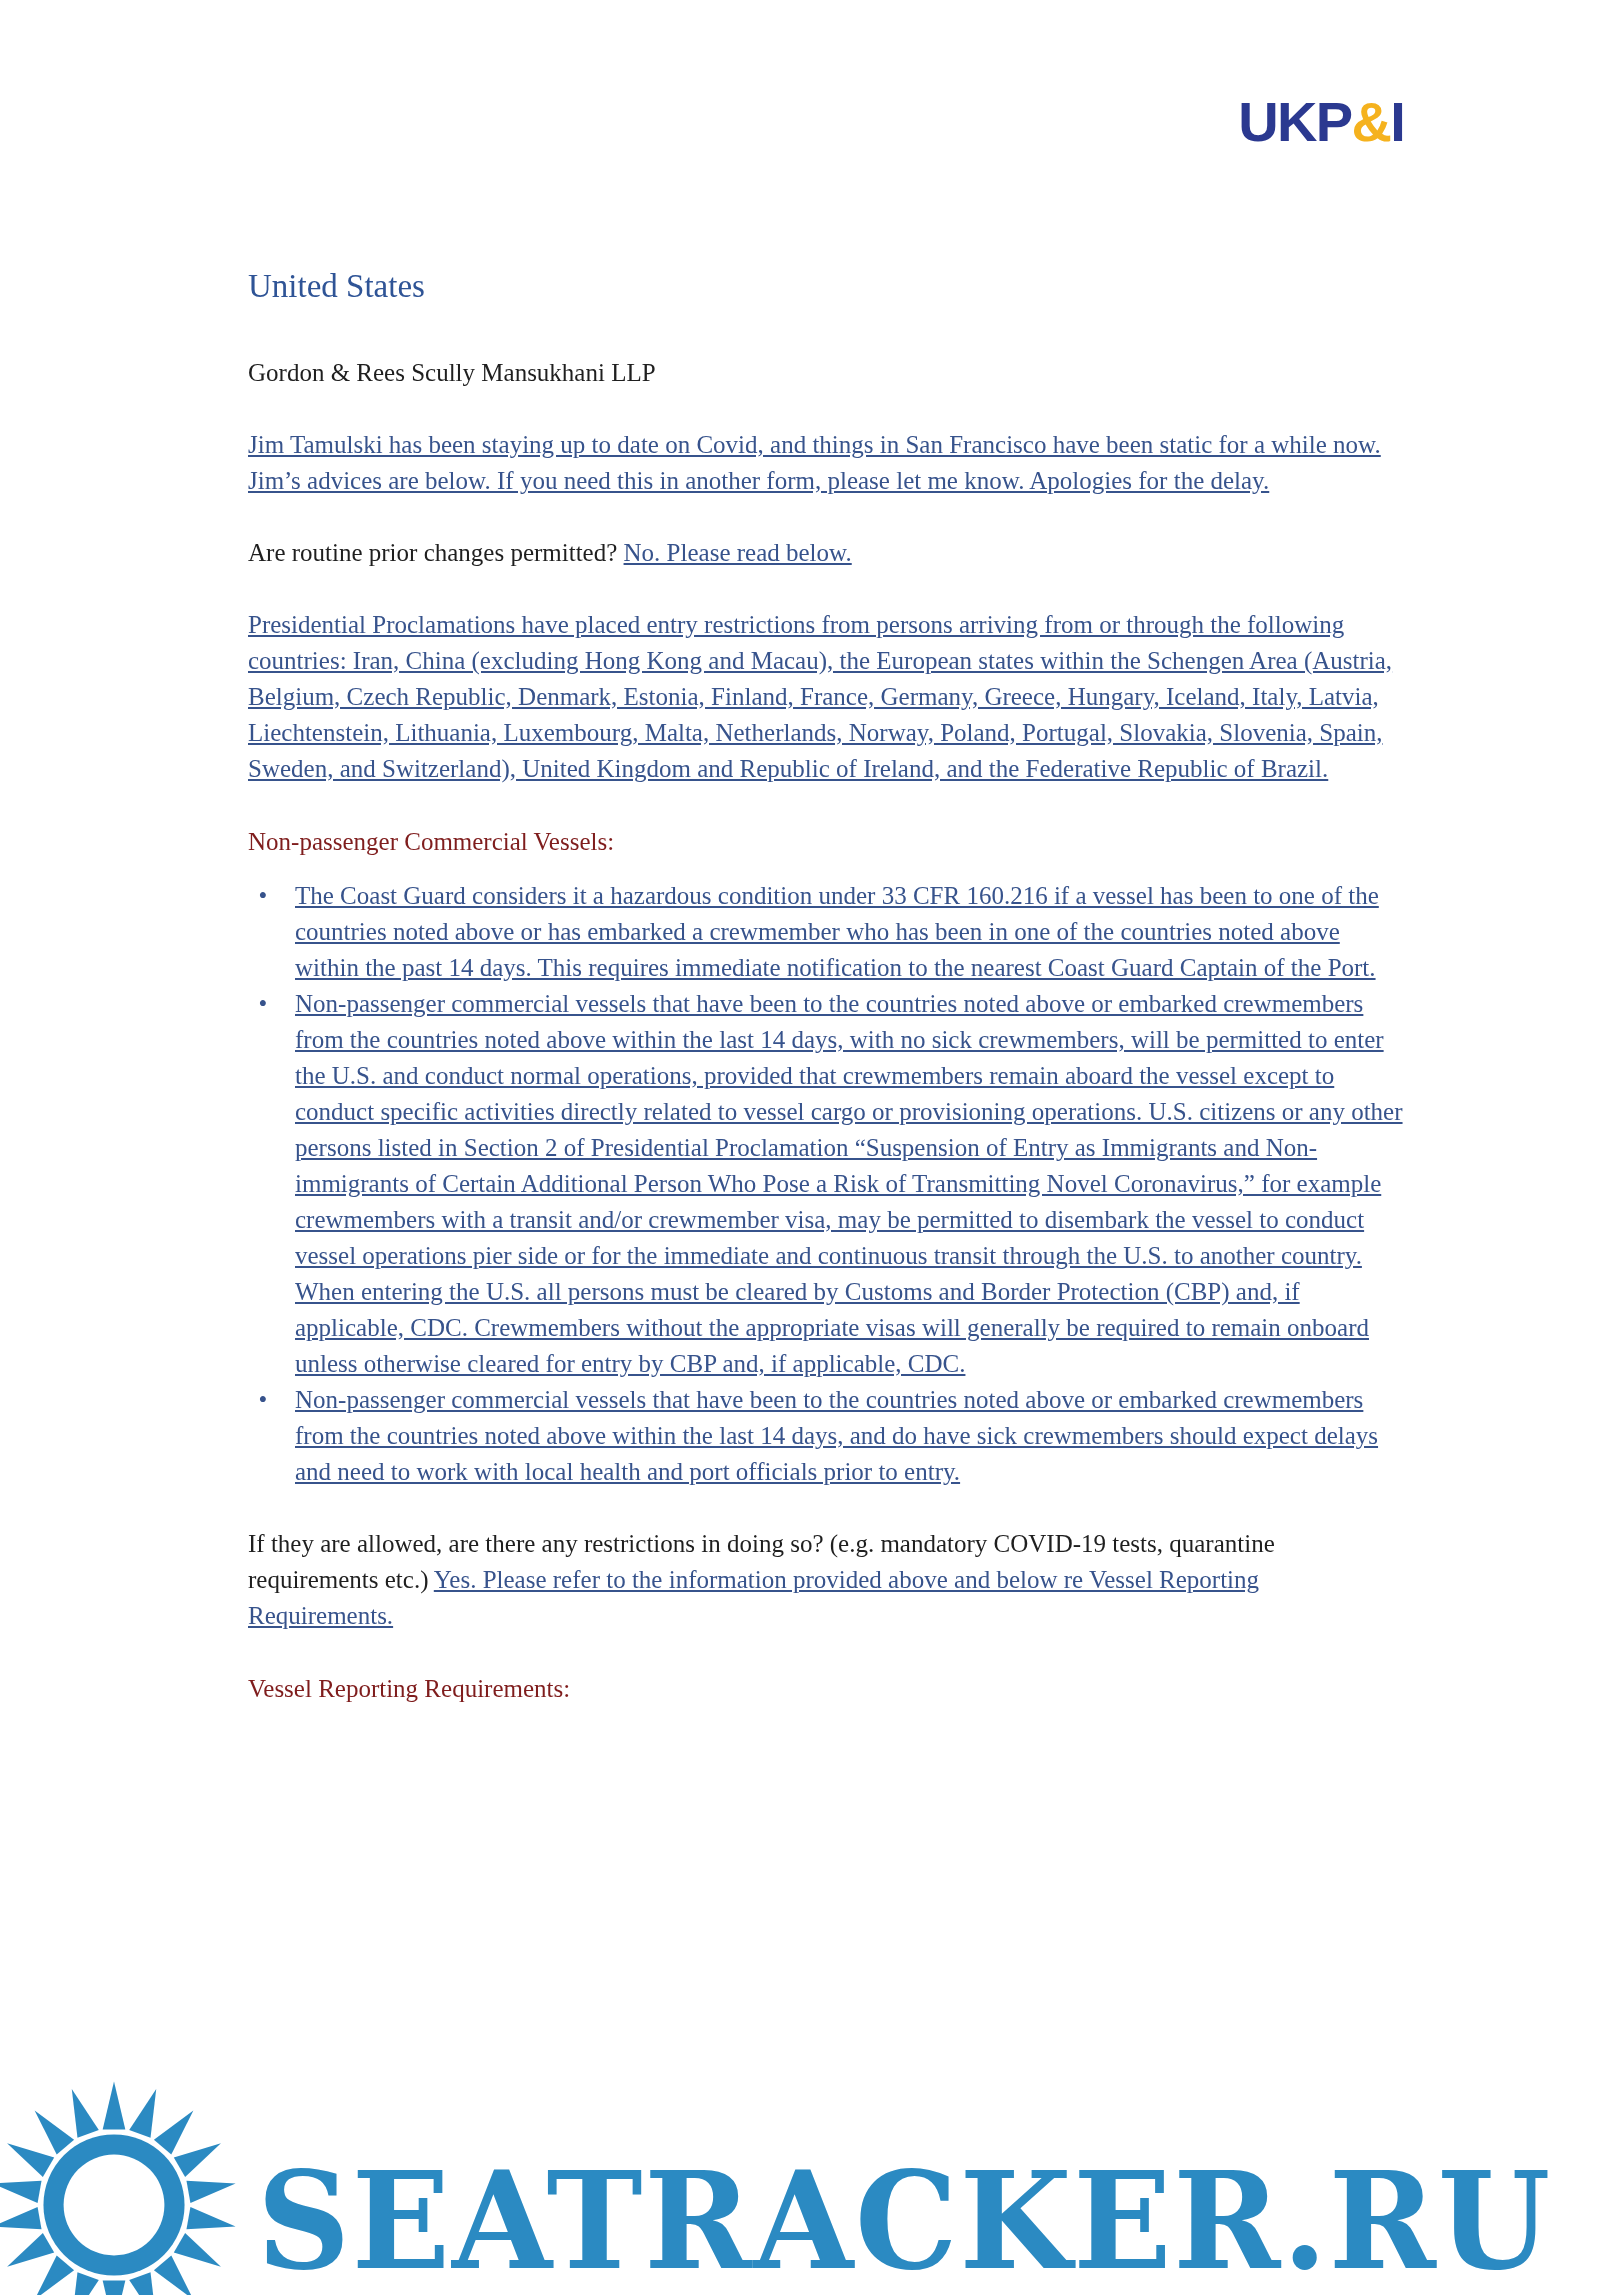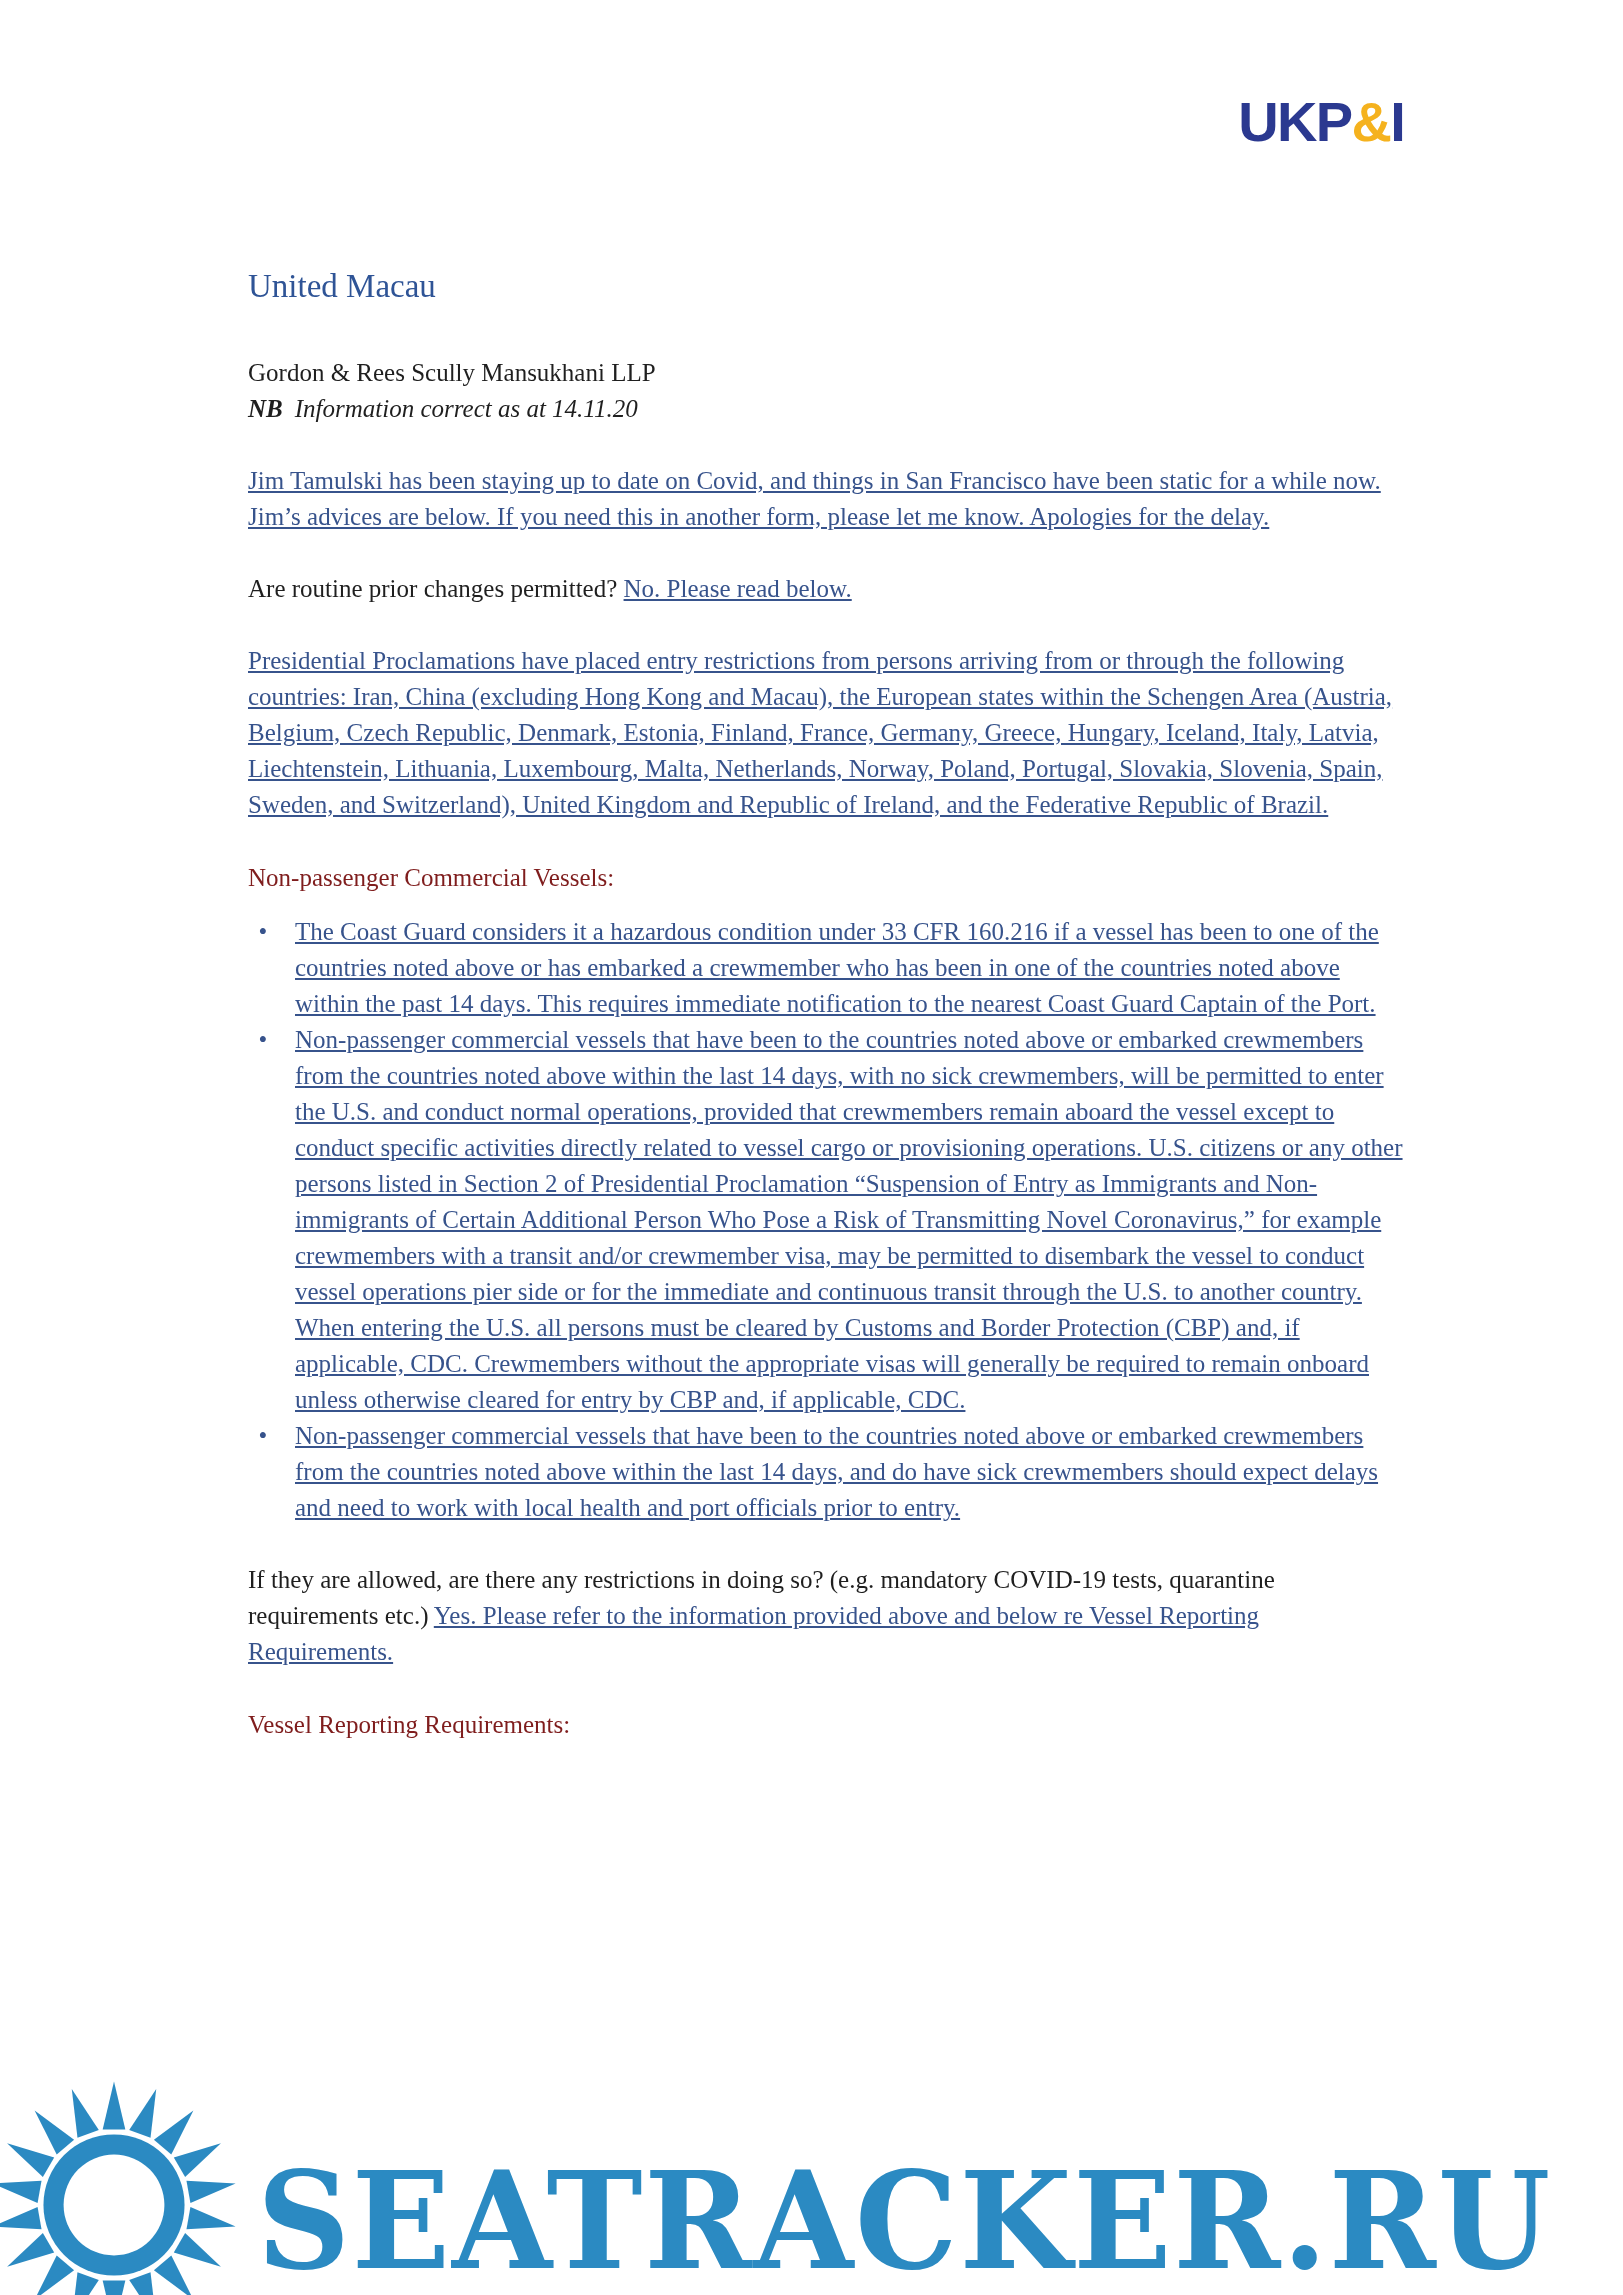--- a/index.html
+++ b/index.html
@@ -67,27 +67,24 @@
 <body>
 
 <div class="page">
 
   <div class="logo">
     <span>UKP</span><span class="amp">&amp;</span><span>I</span>
   </div>
 
   <div class="content">
 
-    <h1 class="doc-title">United Macau</h1>
+    <h1 class="doc-title">United States</h1>
 
     <div class="firm-block dark">
       <div>Gordon &amp; Rees Scully Mansukhani LLP</div>
-      <div class="nb-line">
-        <span class="nb">NB</span><span>Information correct as at 14.11.20</span>
-      </div>
     </div>
 
     <p class="para blue">Jim Tamulski has been staying up to date on Covid, and things in San Francisco have been static for a while now.  Jim’s advices are below.  If you need this in another form, please let me know.  Apologies for the delay.</p>
 
     <p class="para">
       <span class="dark">Are routine prior changes permitted?</span>
       <span class="blue">No.  Please read below.</span>
     </p>
 
     <p class="para blue">Presidential Proclamations have placed entry restrictions from persons arriving from or through the following countries: Iran, China (excluding Hong Kong and Macau), the European states within the Schengen Area (Austria, Belgium, Czech Republic, Denmark, Estonia, Finland, France, Germany, Greece, Hungary, Iceland, Italy, Latvia, Liechtenstein, Lithuania, Luxembourg, Malta, Netherlands, Norway, Poland, Portugal, Slovakia, Slovenia, Spain, Sweden, and Switzerland), United Kingdom and Republic of Ireland, and the Federative Republic of Brazil.</p>

